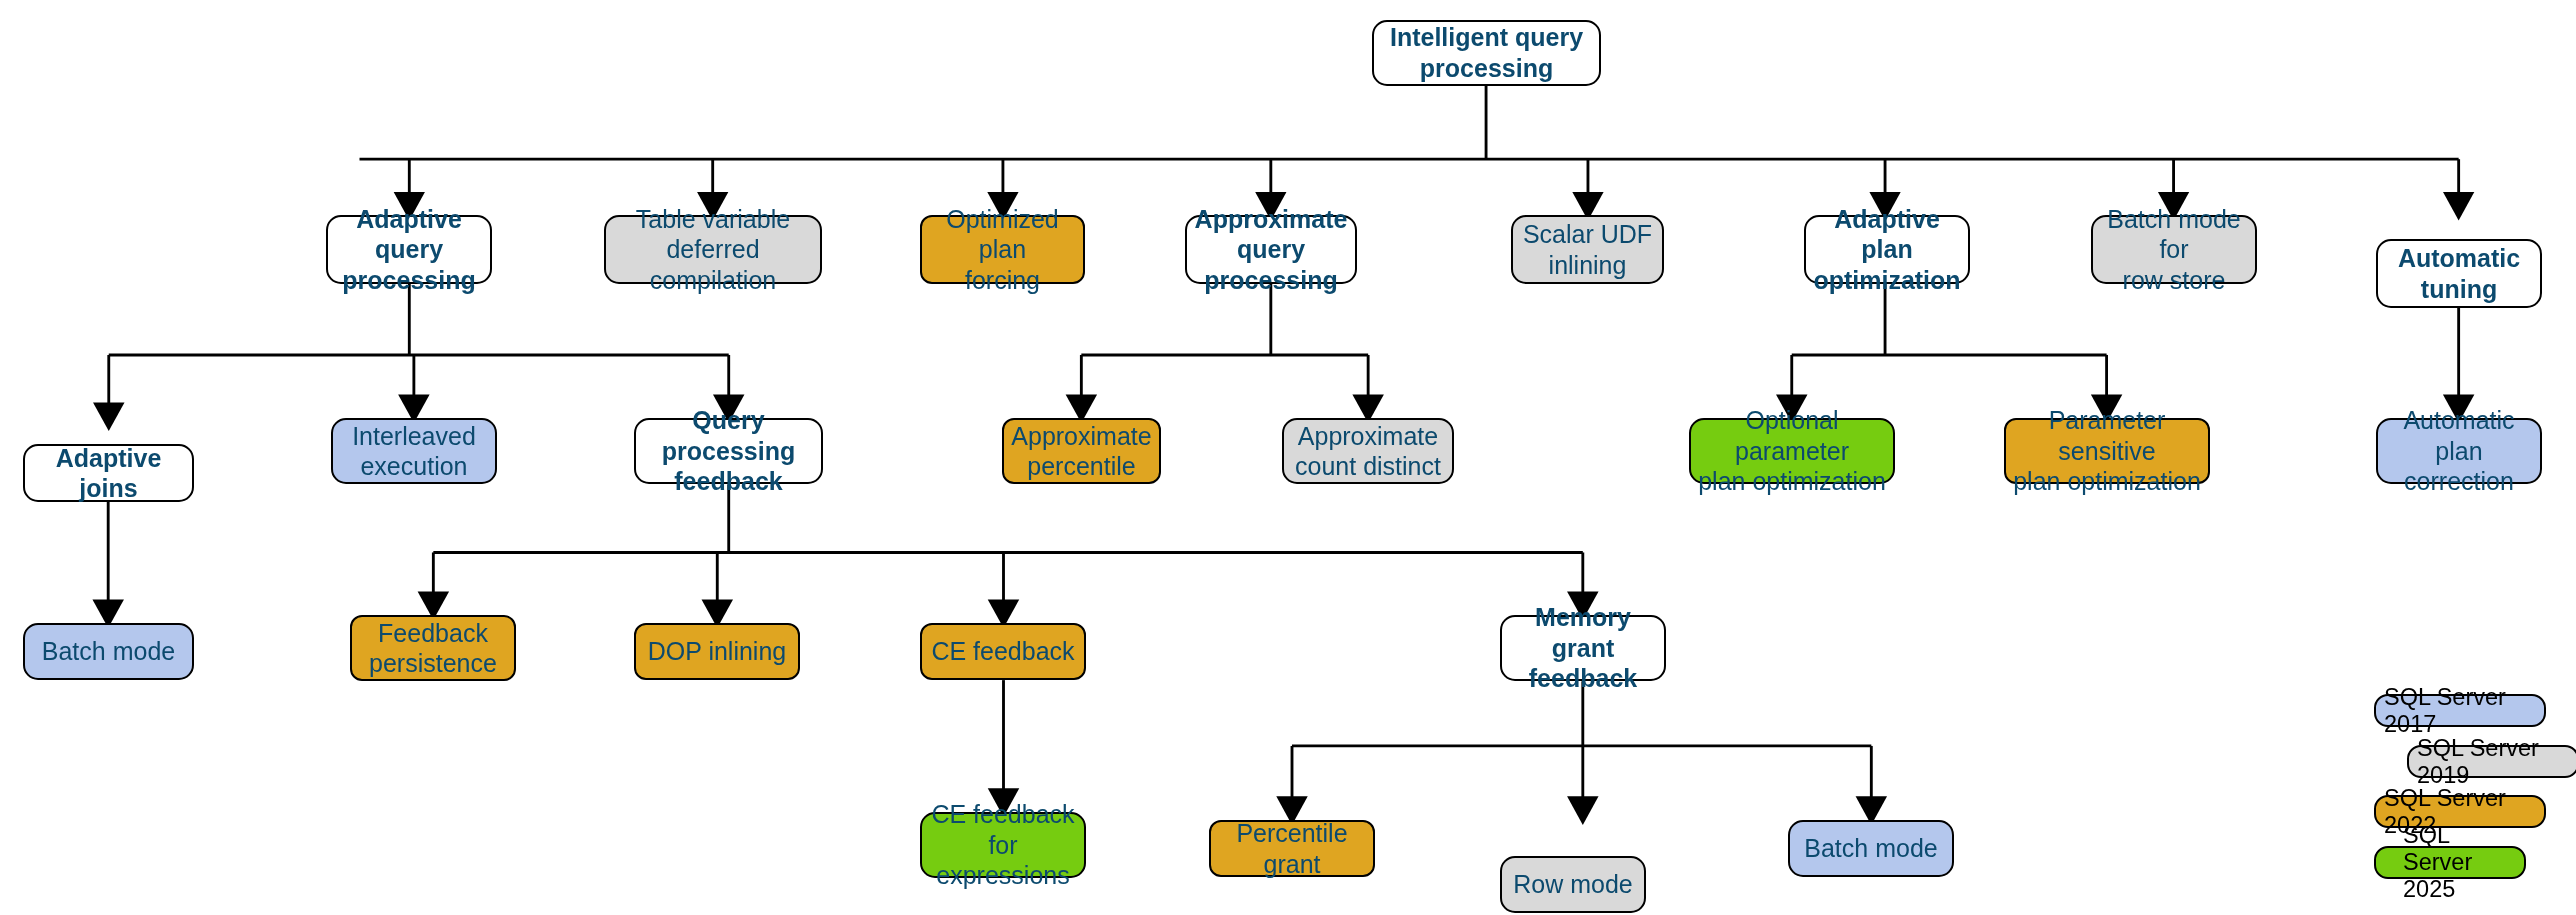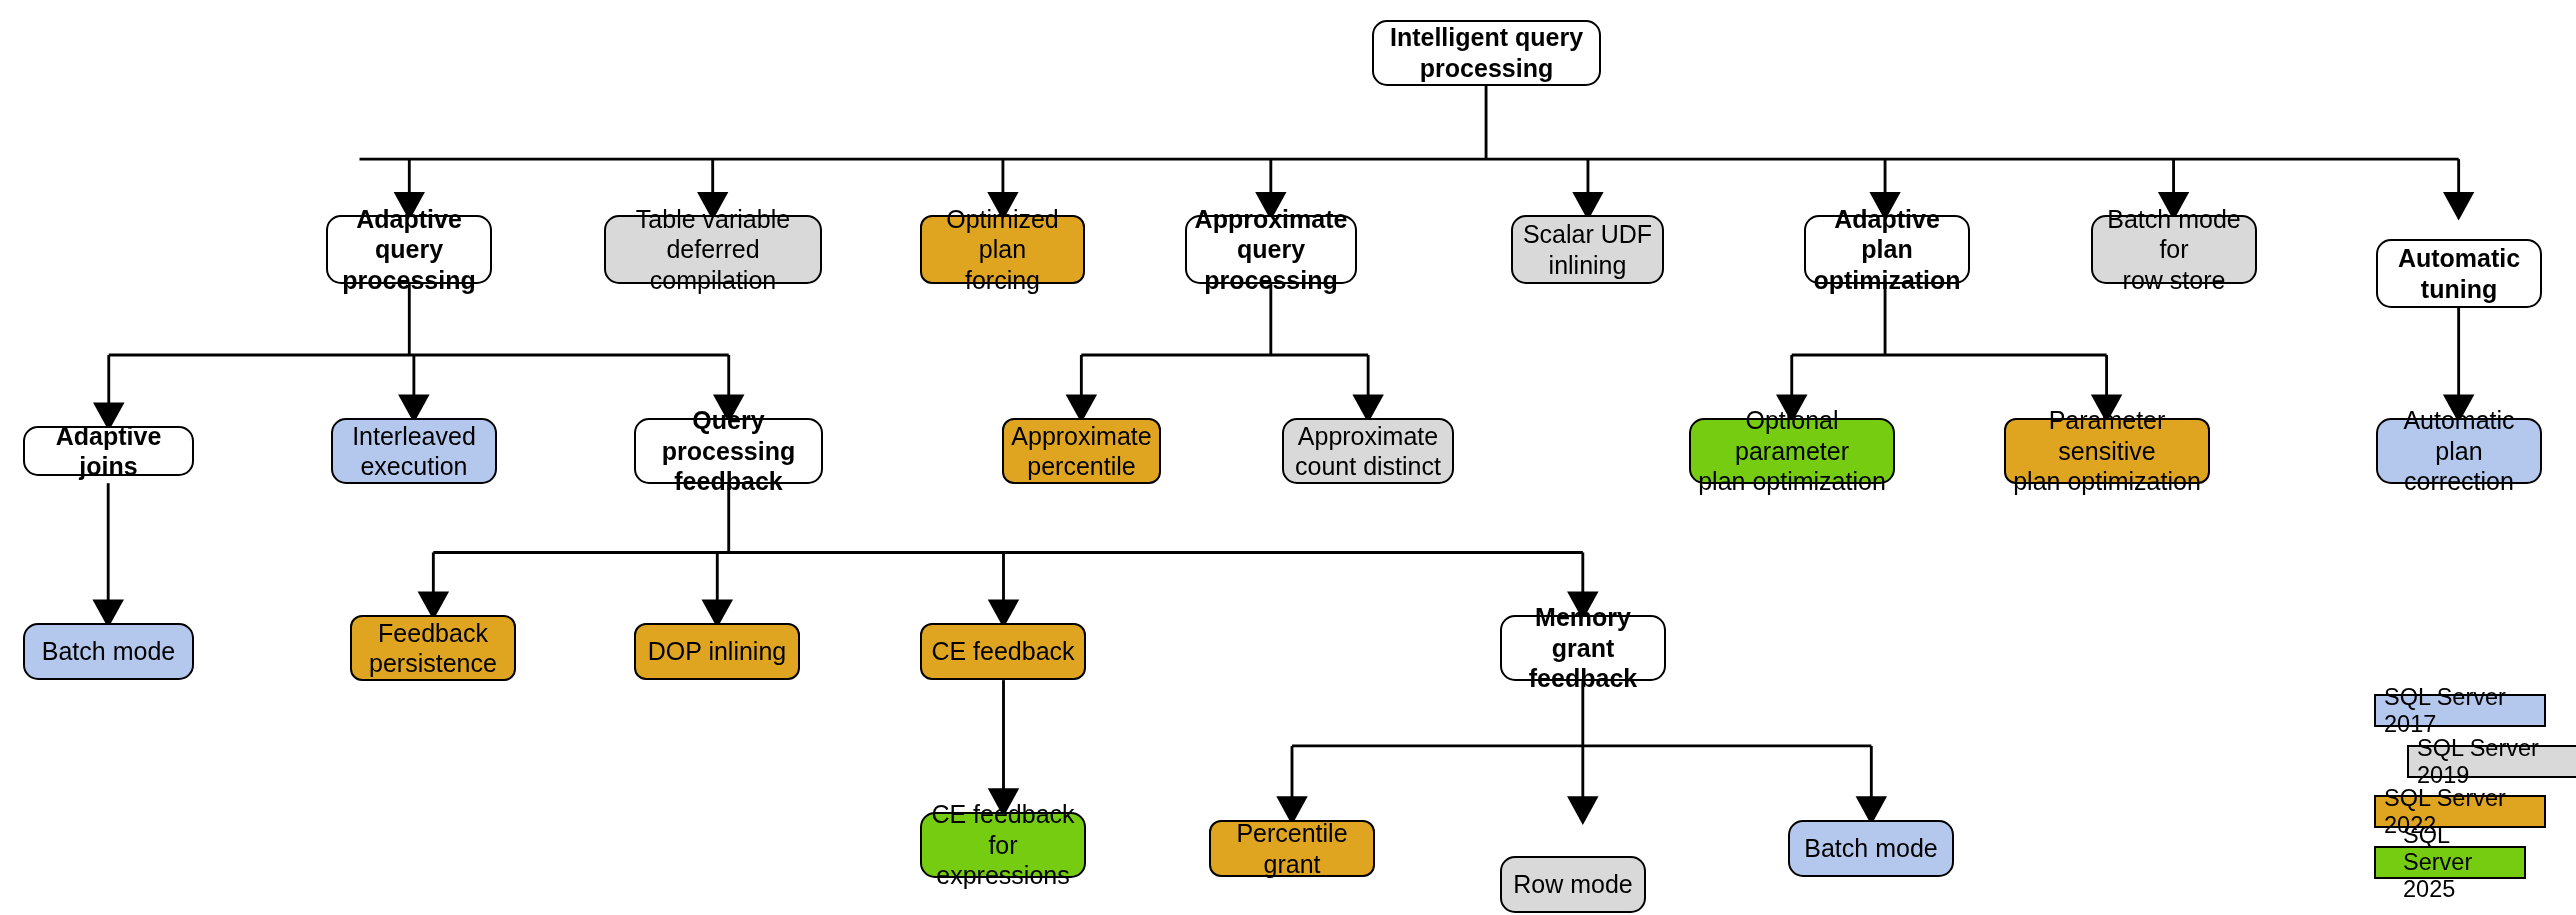--- a/index.html
+++ b/index.html
@@ -26,38 +26,38 @@
   .node {
     position: absolute;
     box-sizing: border-box;
     border: 2.9px solid #000000;
     border-radius: 15px;
     display: flex;
     align-items: center;
     justify-content: center;
     text-align: center;
     line-height: 1.22;
-    color: #000000;
+    color: #0c4a6e;
     font-size: 25px;
     padding: 2.3px 5.7px;
     white-space: pre-line;
     background: #ffffff;
   }
   .node.bold { font-weight: bold; }
   .fill-white { background: #ffffff; }
   .fill-gray  { background: #d9d9d9; }
   .fill-gold  { background: #dfa521; border-radius: 12px; }
   .fill-green { background: #76cc10; }
   .fill-blue  { background: #b4c7ed; }
 
   .legend-item {
     position: absolute;
     box-sizing: border-box;
     border: 2.3px solid #000000;
-    border-radius: 0;
+    border-radius: 14px;
     display: flex;
     align-items: center;
     justify-content: flex-start;
     padding-left: 8px;
     font-size: 23.5px;
     color: #000000;
     height: 33px;
   }
 </style>
 </head>
@@ -140,21 +140,21 @@
       <div class="node fill-white bold" style="left: 1185px; top: 215px; width: 172px; height: 69px;">Approximate
 query processing</div>
       <div class="node fill-gray" style="left: 1511px; top: 215px; width: 153px; height: 69px;">Scalar UDF
 inlining</div>
       <div class="node fill-white bold" style="left: 1804px; top: 215px; width: 166px; height: 69px;">Adaptive plan
 optimization</div>
       <div class="node fill-gray" style="left: 2091px; top: 215px; width: 166px; height: 69px;">Batch mode for
 row store</div>
       <div class="node fill-white bold" style="left: 2376px; top: 215px; width: 166px; height: 69px; margin-top: 24px;">Automatic
 tuning</div>
-      <div class="node fill-white bold" style="left: 23px; top: 426px; width: 171px; height: 50px;">Adaptive joins</div>
+      <div class="node fill-white bold" style="left: 23px; top: 444px; width: 171px; height: 58px;">Adaptive joins</div>
       <div class="node fill-blue" style="left: 331px; top: 418px; width: 166px; height: 66px;">Interleaved
 execution</div>
       <div class="node fill-white bold" style="left: 634px; top: 418px; width: 189px; height: 66px;">Query processing
 feedback</div>
       <div class="node fill-gold" style="left: 1002px; top: 418px; width: 159px; height: 66px;">Approximate
 percentile</div>
       <div class="node fill-gray" style="left: 1282px; top: 418px; width: 172px; height: 66px;">Approximate
 count distinct</div>
       <div class="node fill-green" style="left: 1689px; top: 418px; width: 206px; height: 66px;">Optional parameter
 plan optimization</div>

